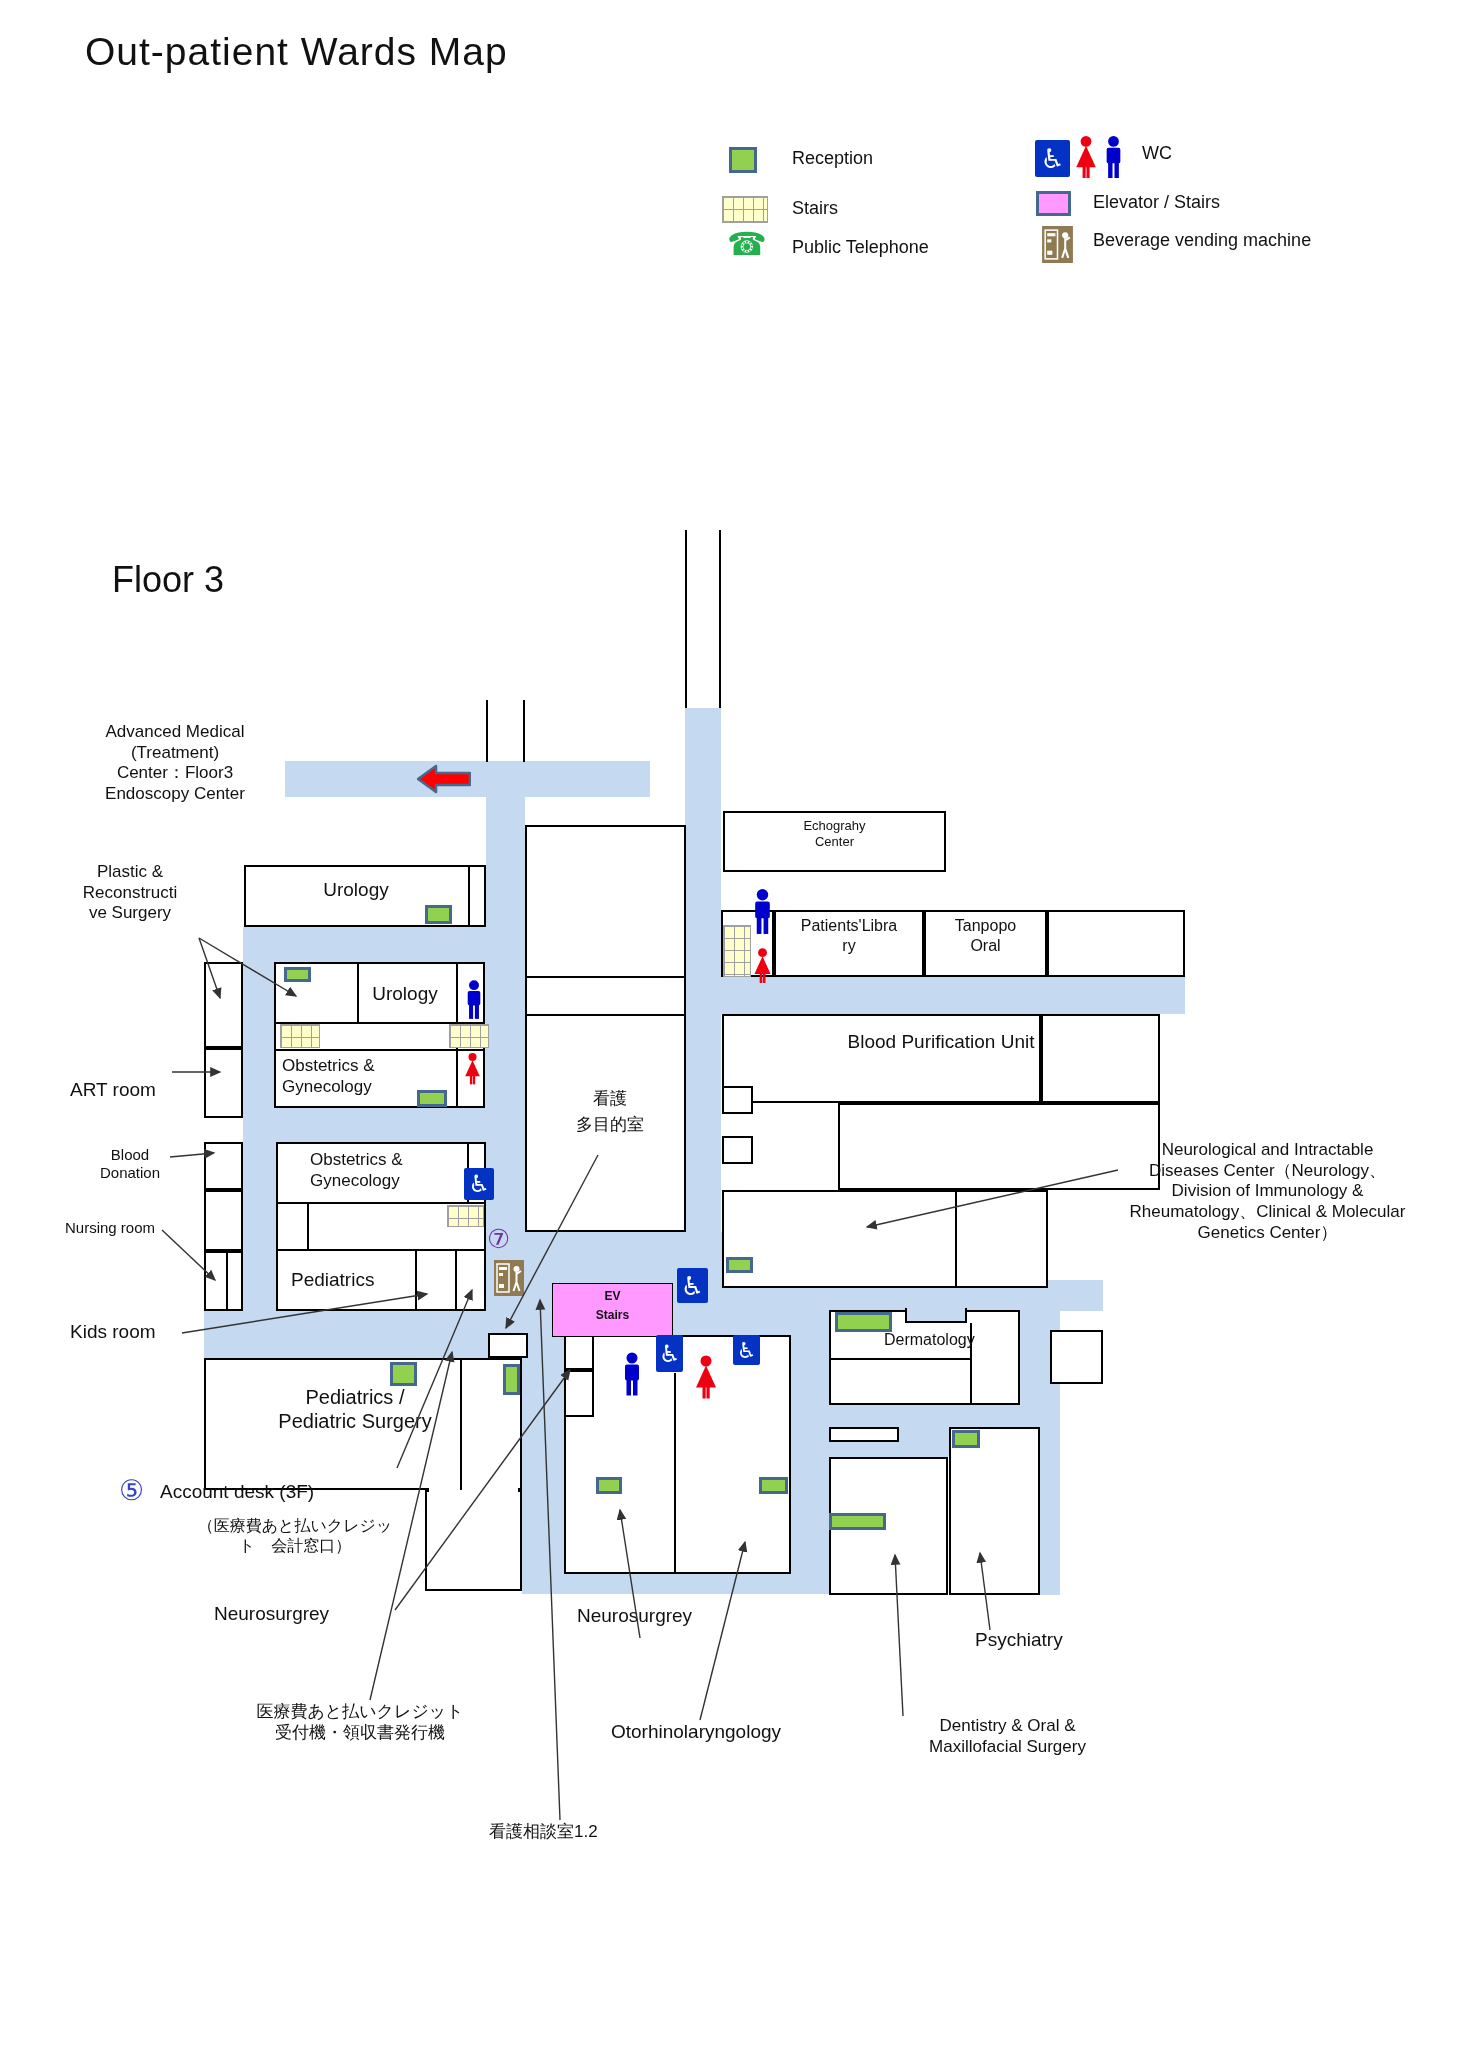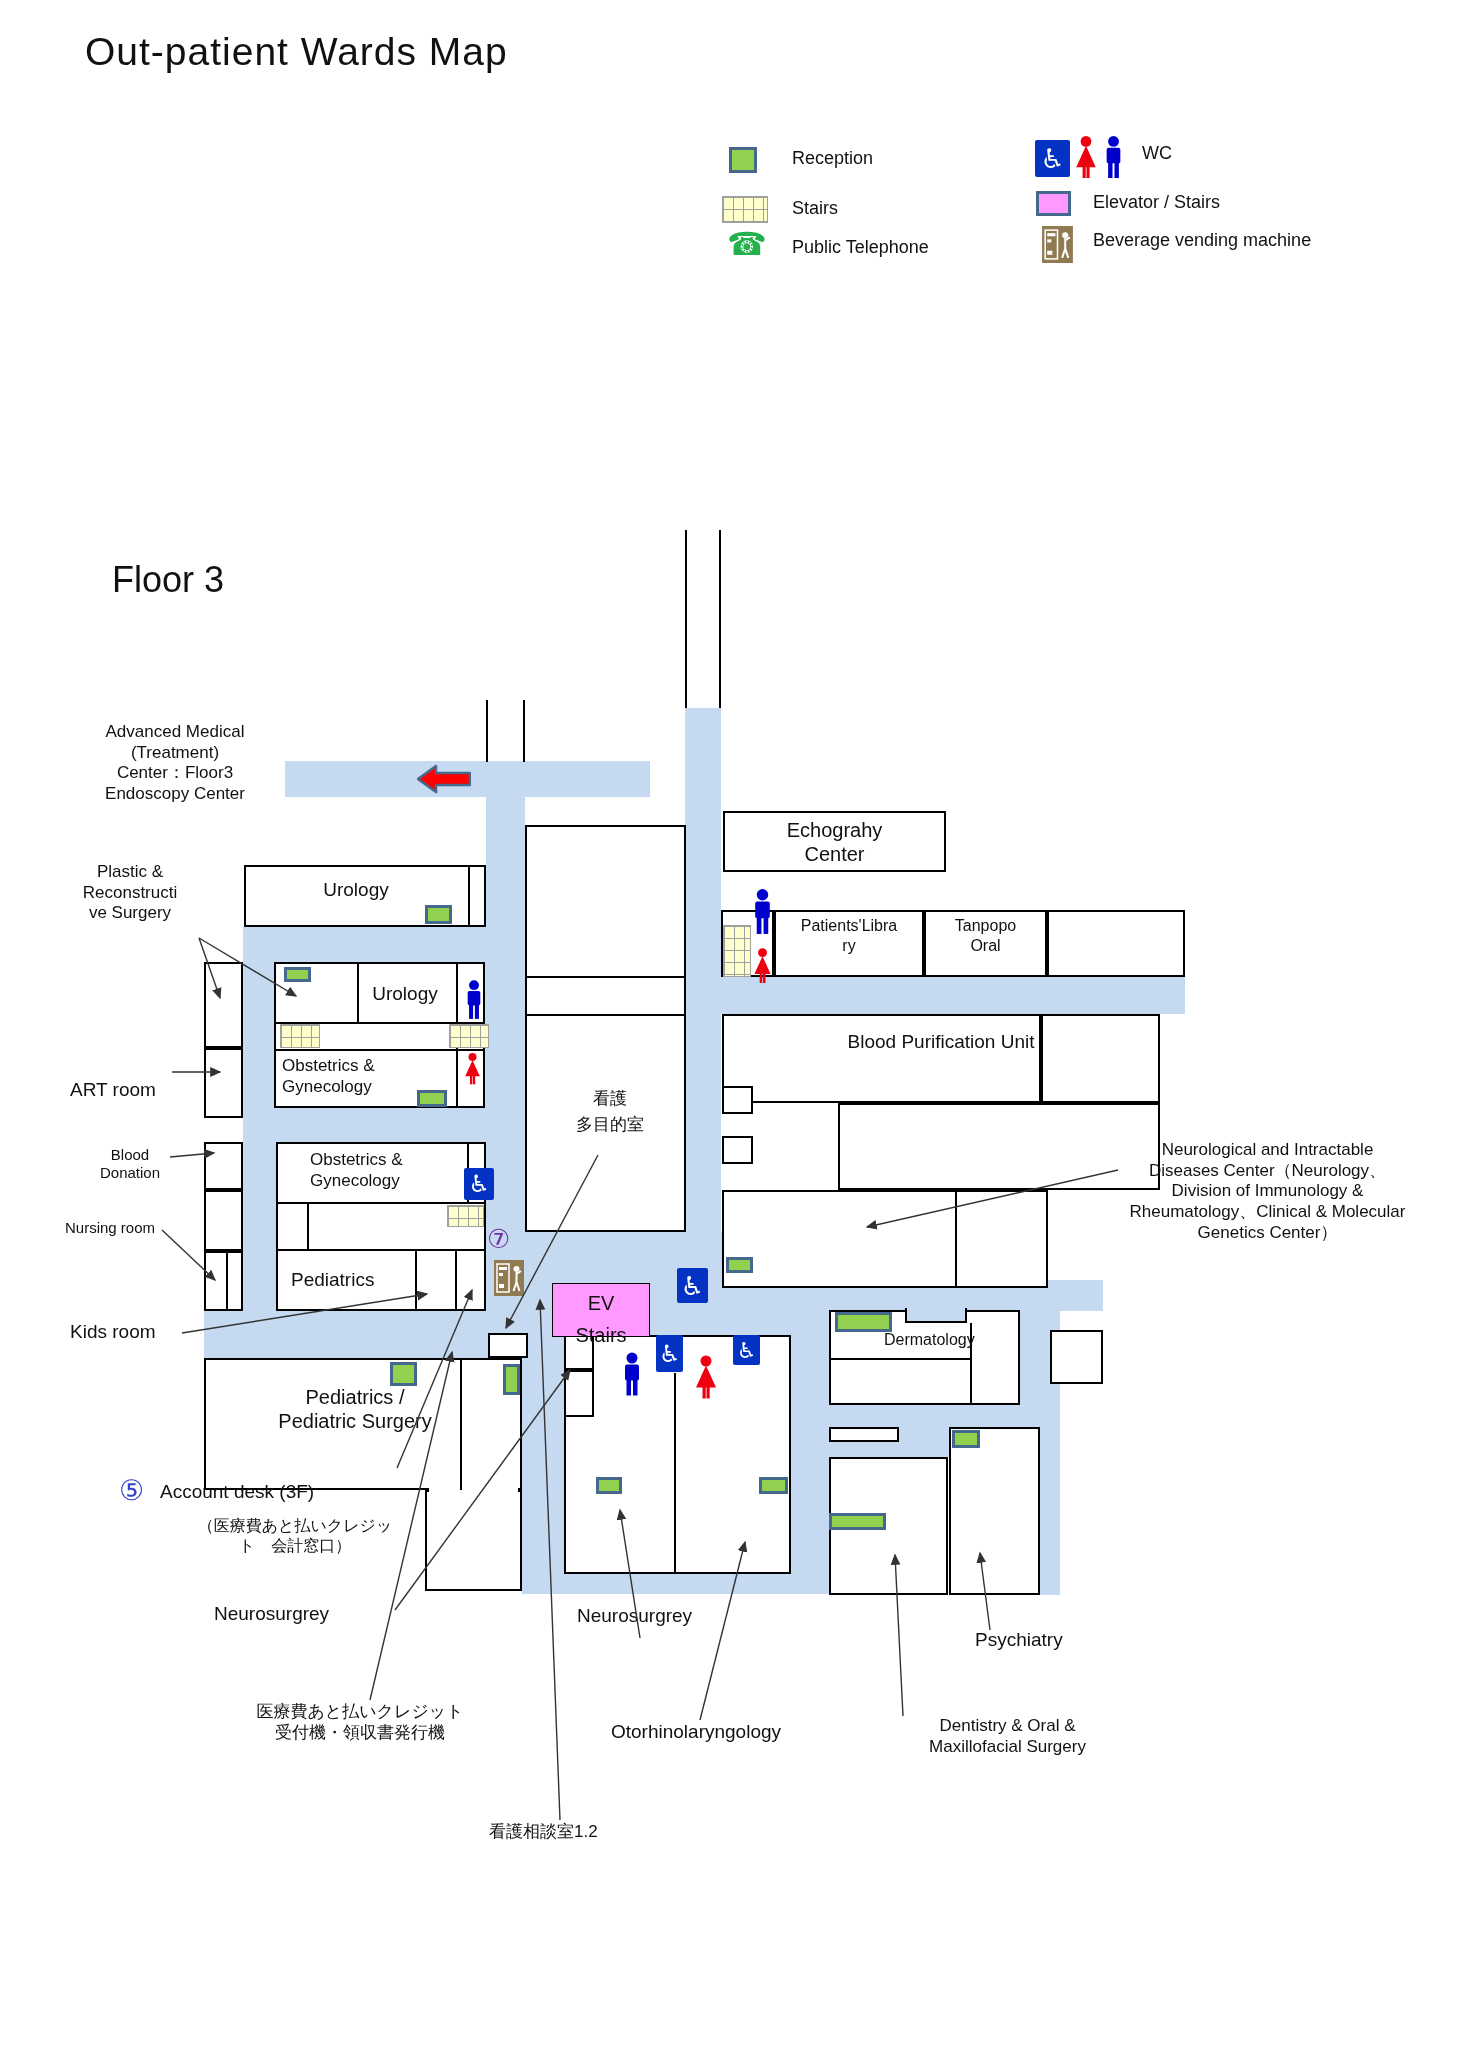--- a/index.html
+++ b/index.html
@@ -110,21 +110,21 @@
   <div class="room" style="left:829px;top:1310px;width:191px;height:95px;"></div>
   <div class="abs" style="left:905px;top:1308px;width:62px;height:15px;background:#c5d9f1;border:2px solid #000;border-top:none;box-sizing:border-box;z-index:3;"></div>
   <div class="room" style="left:1050px;top:1330px;width:53px;height:54px;"></div>
   <div class="room" style="left:829px;top:1427px;width:70px;height:15px;"></div>
   <div class="room" style="left:829px;top:1457px;width:119px;height:138px;"></div>
   <div class="room" style="left:949px;top:1427px;width:91px;height:168px;"></div>
   <div class="room" style="left:564px;top:1335px;width:227px;height:239px;"></div>
   <div class="room" style="left:564px;top:1335px;width:30px;height:35px;"></div>
   <div class="room" style="left:564px;top:1370px;width:30px;height:47px;"></div>
 
-  <div class="pink lbl c" style="left:552px;top:1283px;width:98px;height:54px;font-size:20px;line-height:1.6;padding-top:3px;">EV
+  <div class="pink lbl c" style="left:552px;top:1283px;width:121px;height:54px;font-size:12px;line-height:1.6;padding-top:3px;font-weight:bold;">EV
 Stairs</div>
 
   <div class="wl" style="left:468px;top:866px;width:2px;height:60px;"></div>
   <div class="wl" style="left:274px;top:1022px;width:211px;height:2px;"></div>
   <div class="wl" style="left:274px;top:1049px;width:211px;height:2px;"></div>
   <div class="wl" style="left:357px;top:962px;width:2px;height:60px;"></div>
   <div class="wl" style="left:456px;top:962px;width:2px;height:146px;"></div>
   <div class="wl" style="left:276px;top:1202px;width:210px;height:2px;"></div>
   <div class="wl" style="left:276px;top:1249px;width:210px;height:2px;"></div>
   <div class="wl" style="left:467px;top:1142px;width:2px;height:60px;"></div>
@@ -223,21 +223,21 @@
 
   <div class="lbl c" style="left:276px;top:878px;width:160px;font-size:19px;">Urology</div>
   <div class="lbl c" style="left:357px;top:982px;width:96px;font-size:19px;">Urology</div>
   <div class="lbl" style="left:282px;top:1056px;font-size:17px;">Obstetrics &amp;
 Gynecology</div>
   <div class="lbl" style="left:310px;top:1150px;font-size:17px;">Obstetrics &amp;
 Gynecology</div>
   <div class="lbl" style="left:291px;top:1268px;font-size:19px;">Pediatrics</div>
   <div class="lbl c" style="left:240px;top:1385px;width:230px;font-size:20px;">Pediatrics /
 Pediatric Surgery</div>
-  <div class="lbl c" style="left:723px;top:818px;width:223px;font-size:20px;">Echograhy
+  <div class="lbl c" style="left:723px;top:818px;width:223px;font-size:13px;">Echograhy
 Center</div>
   <div class="lbl c" style="left:774px;top:916px;width:150px;font-size:16px;">Patients'Libra
 ry</div>
   <div class="lbl c" style="left:924px;top:916px;width:123px;font-size:16px;">Tanpopo
 Oral</div>
   <div class="lbl c" style="left:722px;top:1030px;width:438px;font-size:19px;">Blood Purification Unit</div>
   <div class="lbl" style="left:884px;top:1330px;font-size:16px;">Dermatology</div>
   <div class="lbl c" style="left:555px;top:1086px;width:110px;font-size:17px;line-height:1.5;">看護
 多目的室</div>
 

